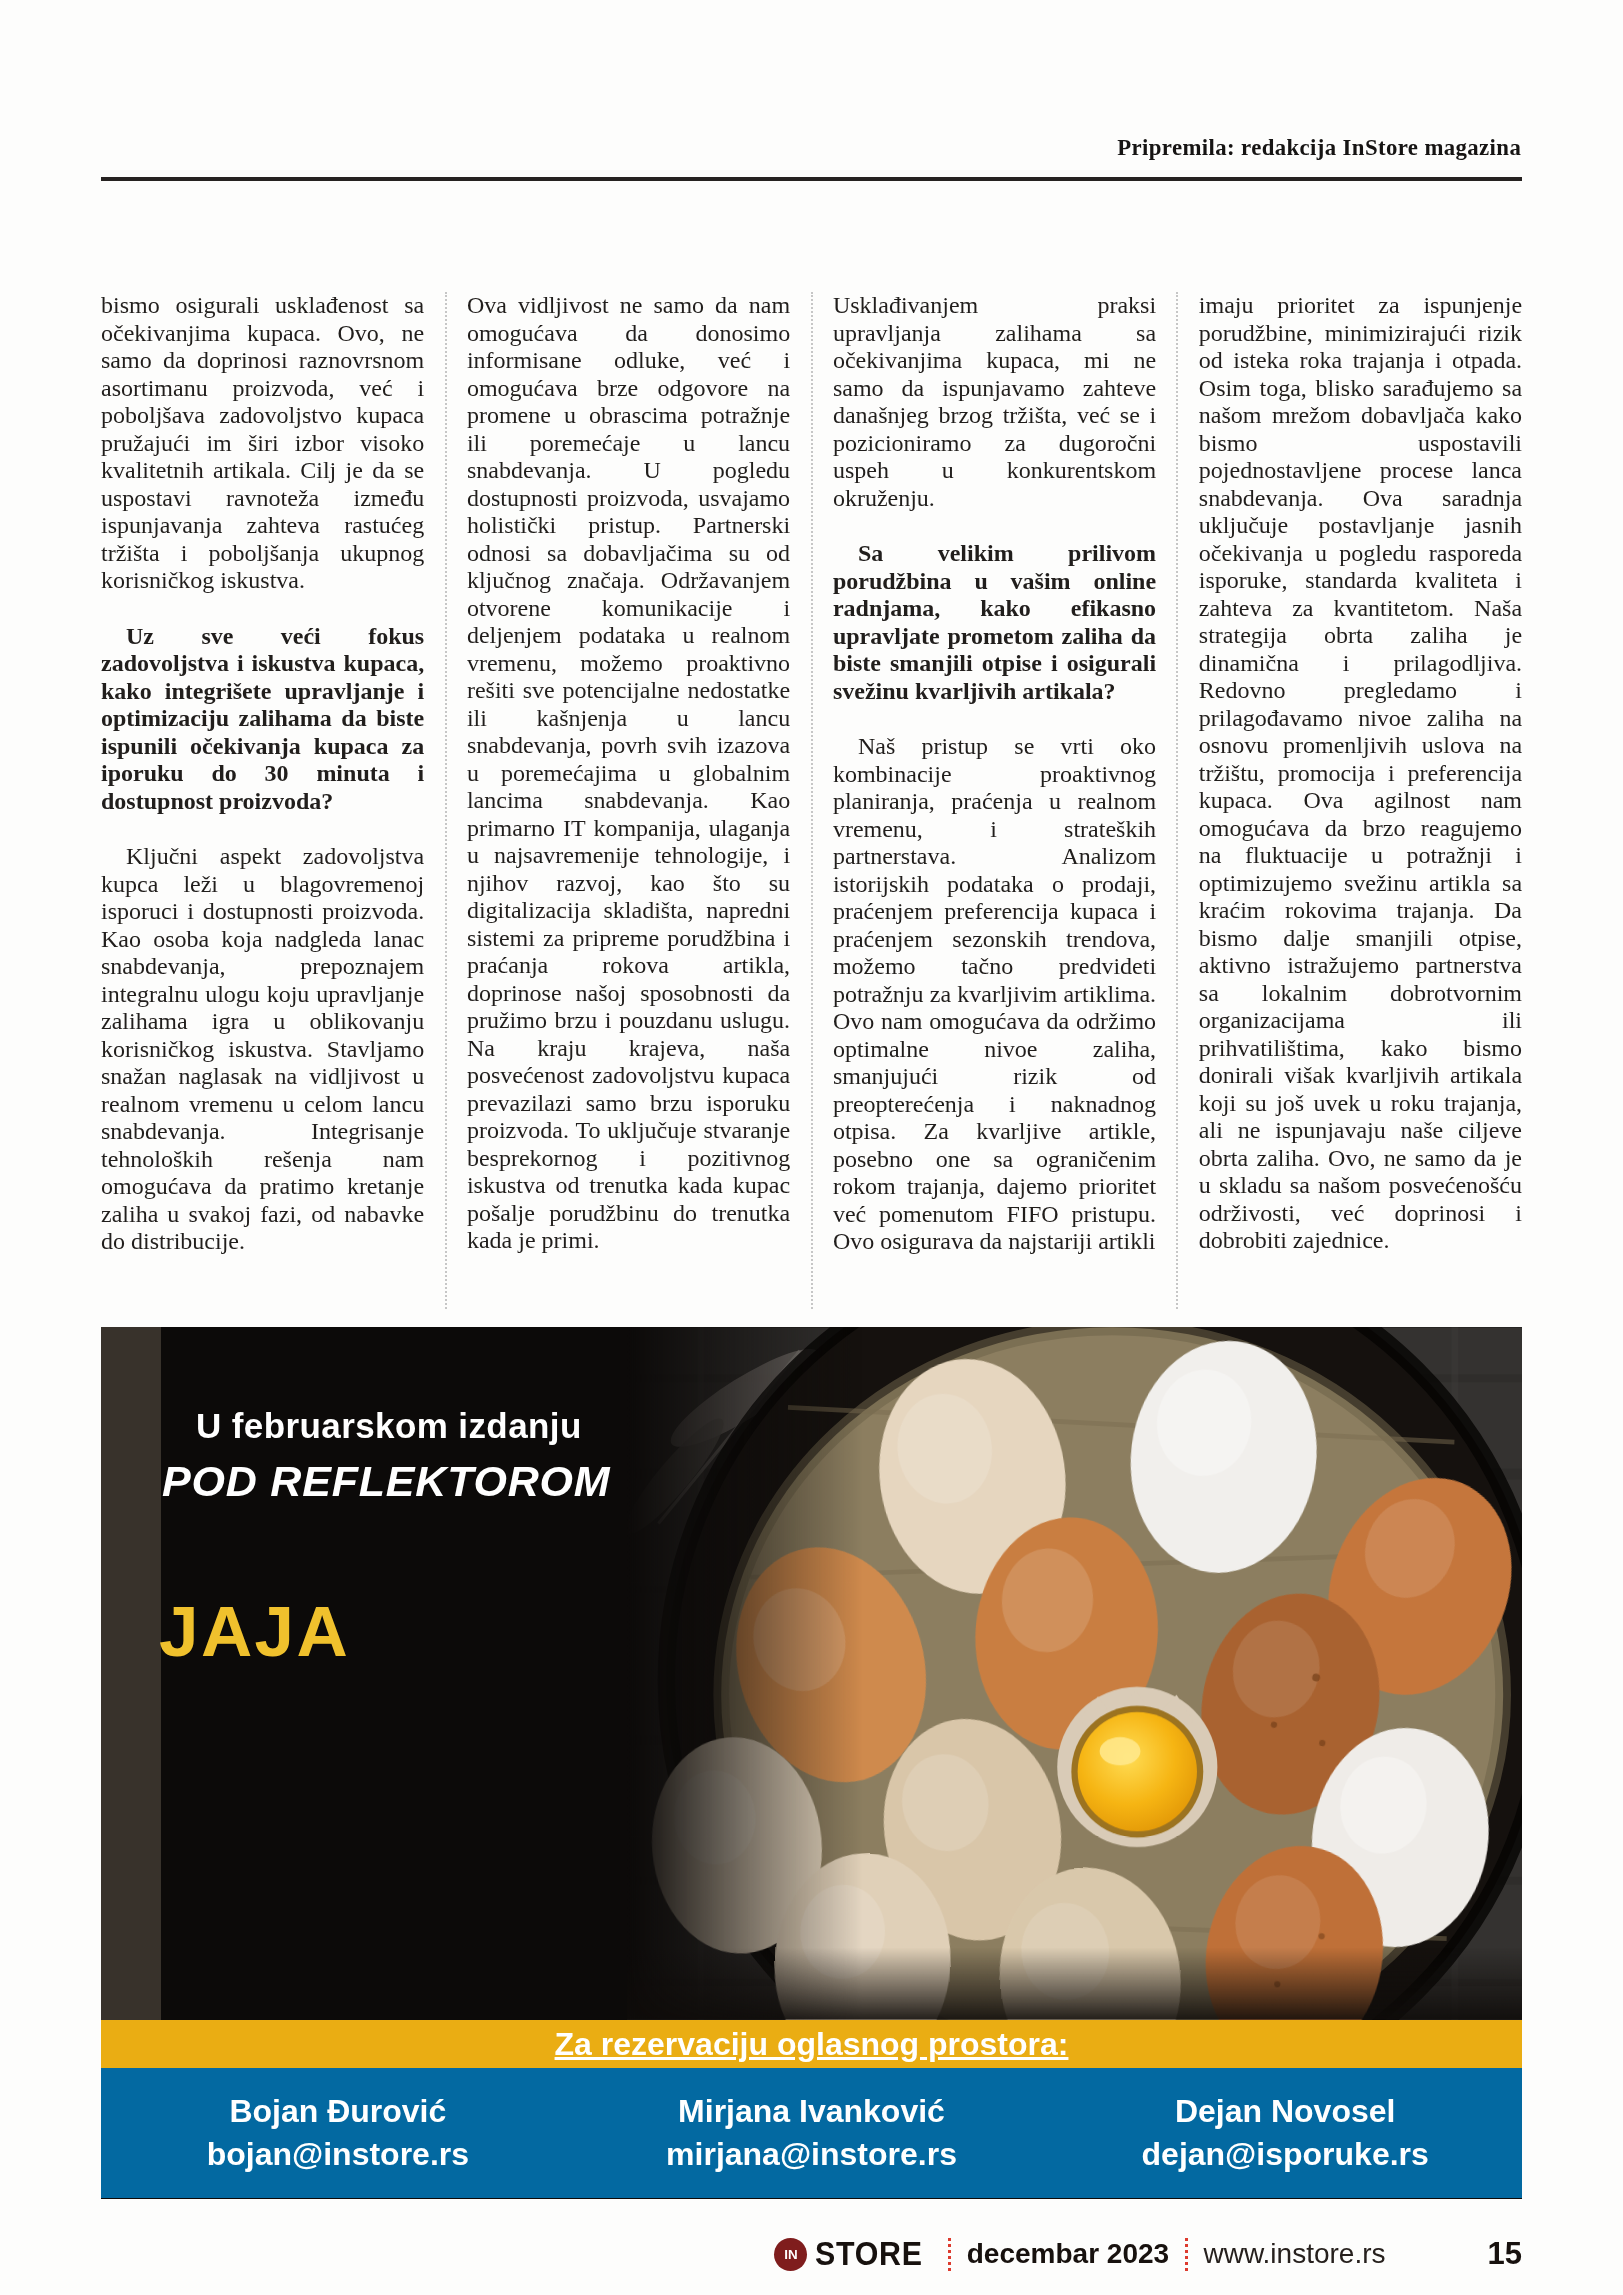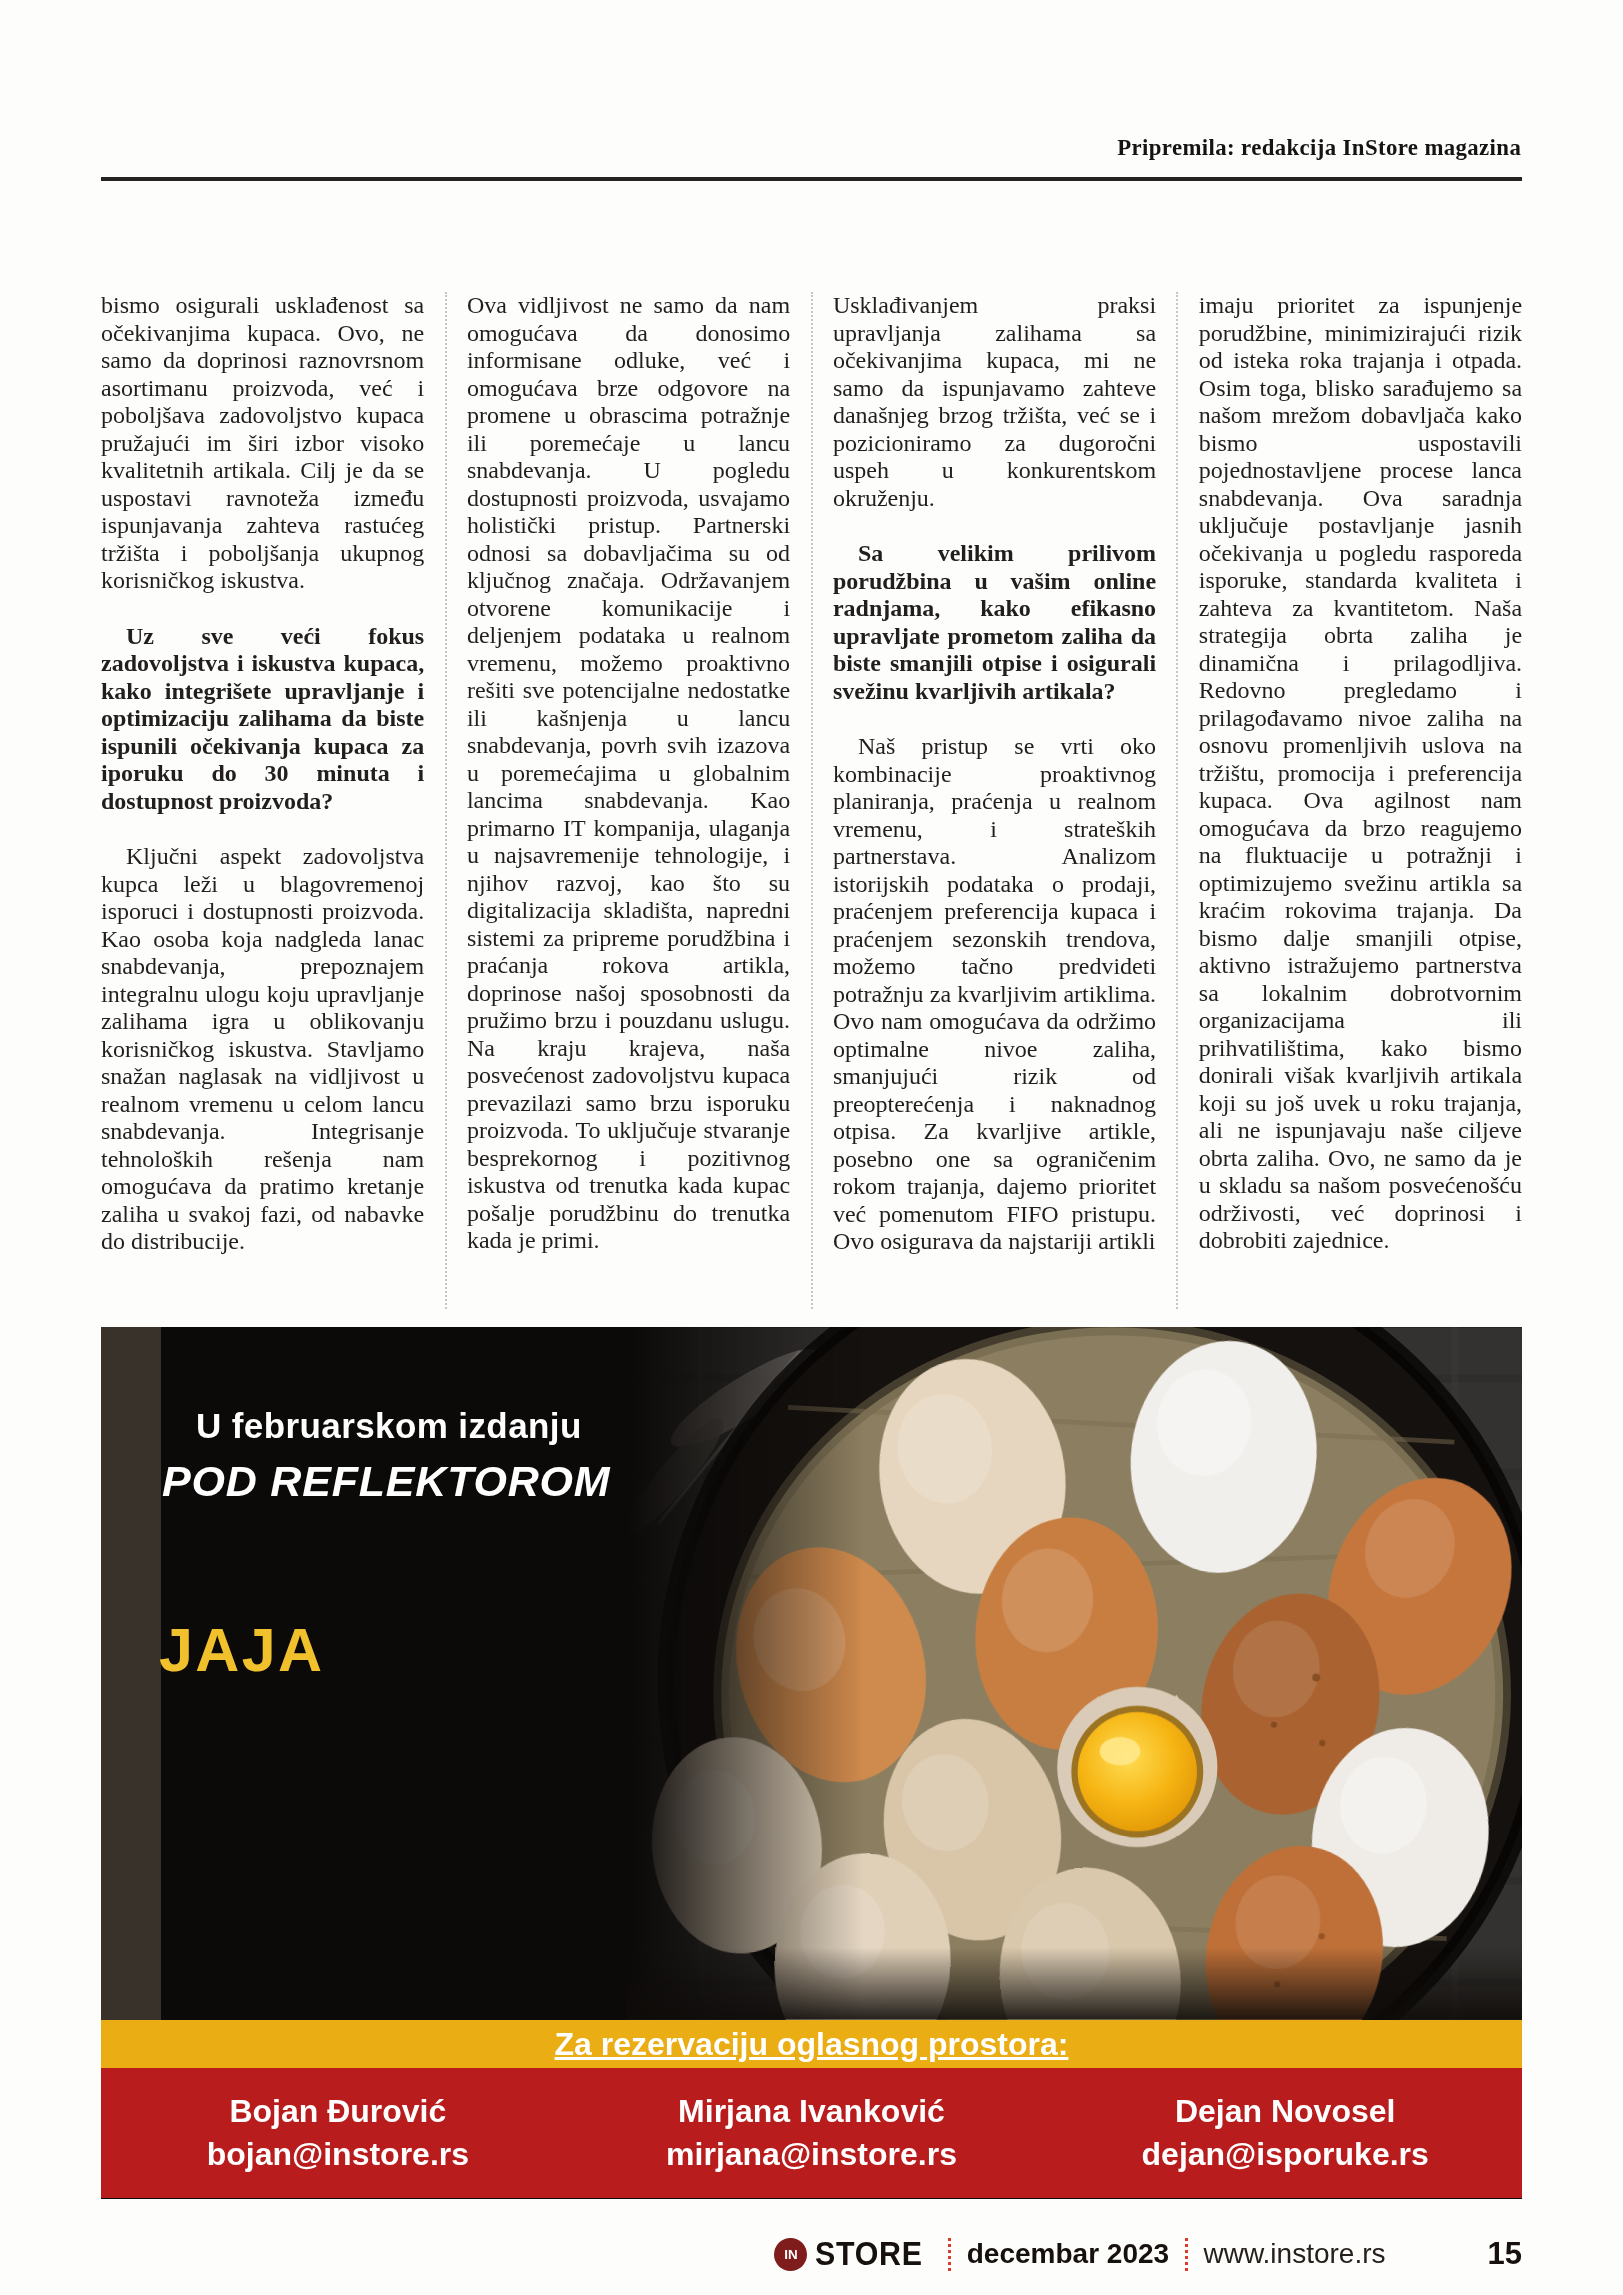--- a/index.html
+++ b/index.html
@@ -23,22 +23,22 @@
   .col p.bold { font-weight:700; }
 
   
   .banner { position:absolute; left:101px; top:1327px; width:1421px; height:872px; background:#0c0a09; overflow:hidden; }
   .banner-strip { position:absolute; left:0; top:0; width:60px; height:693px; background:#38322b; }
   .photo { position:absolute; right:0; top:0; width:895px; height:693px; }
   .kicker { position:absolute; left:61px; top:79px; font-family:"Liberation Sans", sans-serif;
             font-weight:700; font-size:35px; color:#ffffff; letter-spacing:0.4px;padding-left:34px; }
   .banner-title { position:absolute; left:61px; top:130px; font-family:"Liberation Sans", sans-serif;
             font-weight:700; font-size:43px; color:#ffffff; letter-spacing:0.8px;font-style:italic; }
-  .feature { position:absolute; left:58px; top:288px; font-family:"Liberation Sans", sans-serif;
-            font-weight:700; font-size:61px; letter-spacing:2.4px; color:#f0c12d; }
+  .feature { position:absolute; left:58px; top:264px; font-family:"Liberation Sans", sans-serif;
+            font-weight:700; font-size:71px; letter-spacing:2.4px; color:#f0c12d; }
   .cta-band { position:absolute; left:0; top:693px; width:100%; height:49px; background:#eaad13;
             display:flex; align-items:center; justify-content:center;
             font-family:"Liberation Sans", sans-serif; font-weight:700; font-size:32px; color:#ffffff;text-decoration:underline; }
   .contacts-band { position:absolute; left:0; top:741px; width:100%; height:130px; background:#c3940f; display:flex; }
   .contact { flex:1 1 0; display:flex; flex-direction:column; align-items:center; justify-content:center;
             gap:6.3px; color:#ffffff; font-family:"Liberation Sans", sans-serif; font-weight:700;
             font-size:32px; line-height:1.15; text-align:center; }
 
   
   .footer { position:absolute; top:2235px; right:101px; display:flex; align-items:center;
@@ -196,21 +196,21 @@
     <rect y="790" width="1140" height="92" fill="url(#gFadeB)"></rect>
   </svg>
 
   <div class="kicker">U februarskom izdanju</div>
   <div class="banner-title">POD REFLEKTOROM</div>
   <div class="feature" style="color: rgb(240, 193, 45);">JAJA</div>
 
   <div class="cta-band" style="background: rgb(234, 173, 19);">
     <span>Za rezervaciju oglasnog prostora:</span>
   </div>
-  <div class="contacts-band" style="background: #b91c1c;">
+  <div class="contacts-band" style="background: #0369a1;">
       <div class="contact">
         <span>Bojan Đurović</span>
         <span>bojan@instore.rs</span>
       </div>
       <div class="contact">
         <span>Mirjana Ivanković</span>
         <span>mirjana@instore.rs</span>
       </div>
       <div class="contact">
         <span>Dejan Novosel</span>

